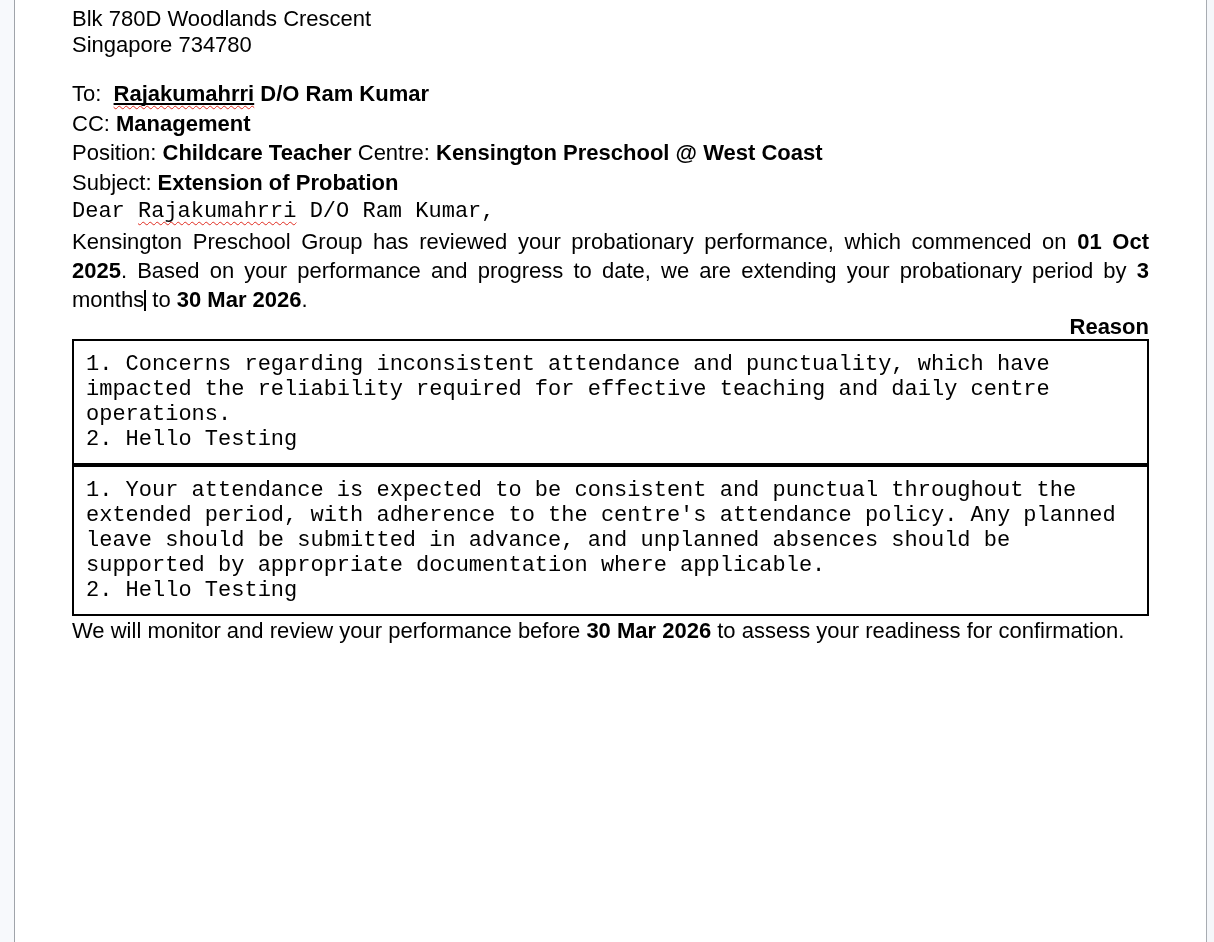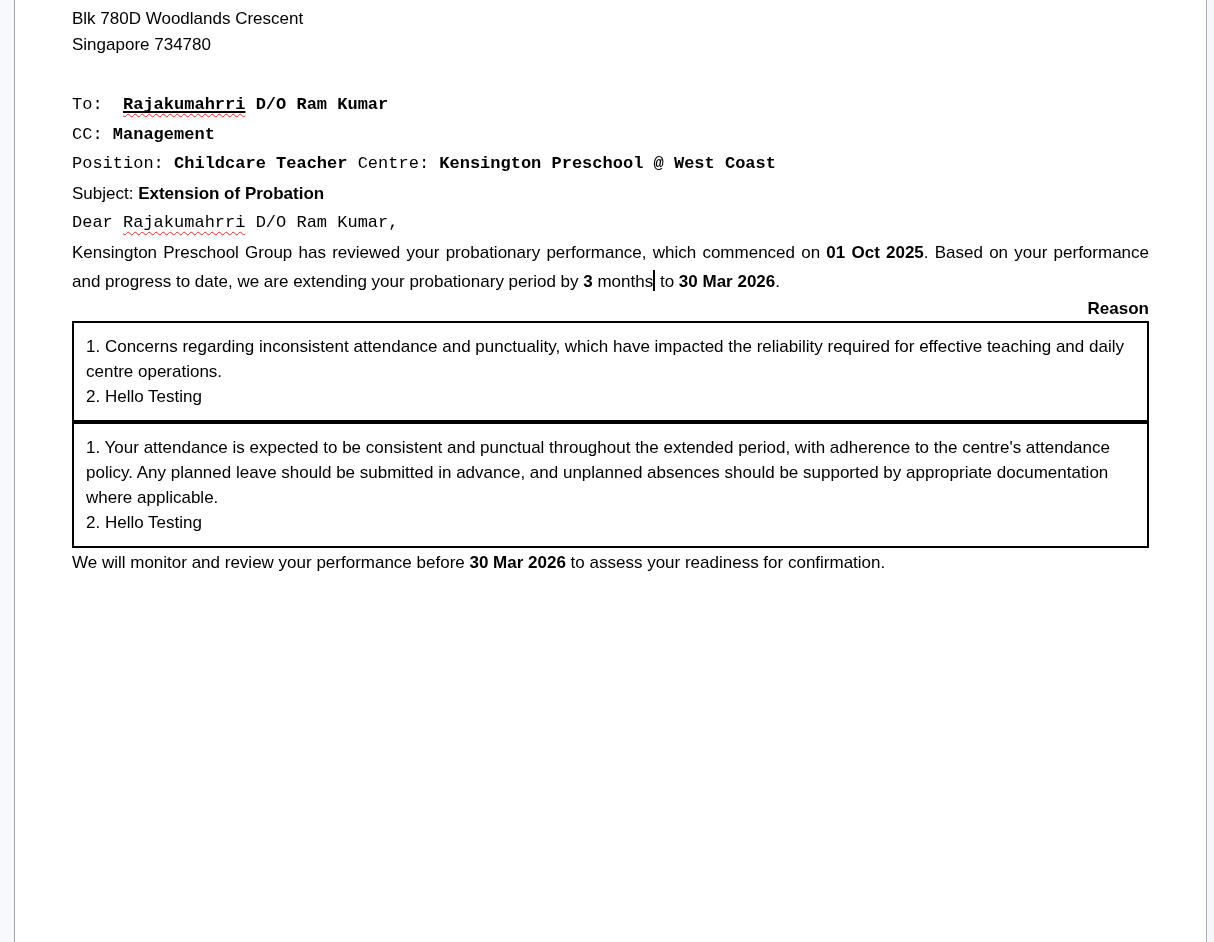--- a/index.html
+++ b/index.html
@@ -16,39 +16,39 @@
     width: 14px; background: #f7f9fc;
     border-right: 1.5px solid #a0a4aa;
   }
   .gutter-right {
     position: absolute; right: 0; top: 0; bottom: 0;
     width: 7px; background: #f5f7fa;
     border-left: 1.5px solid #a8acb2;
   }
   .doc {
     position: absolute; left: 72px; top: 6px; width: 1077px;
-    font-size: 17px;
+    font-size: 22px;
     cursor: text;
   }
   .doc p { margin: 0; }
   .b { font-weight: 700; }
   .u {
     text-decoration: underline;
     text-decoration-thickness: 1.5px;
     text-underline-offset: 2px;
   }
   .misspell {
     text-decoration: underline wavy #e02b20;
     text-decoration-thickness: 1px;
     text-underline-offset: 4px;
     text-decoration-skip-ink: none;
   }
   .pre { white-space: pre-wrap; }
   .address p { line-height: 26px; }
-  .recipient { margin-top: 32px; font-family: Liberation Mono, monospace; }
+  .recipient { margin-top: 21px; }
   .recipient p { line-height: 29.5px; }
   .subject-line { margin-top: 29px; line-height: 29.5px; }
   .salutation-line { margin-top: 29px; line-height: 29.5px; font-family: Liberation Mono, monospace; }
   .body-par {
     margin-top: 29px; line-height: 29px;
     text-align: justify;
   }
   .caret {
     display: inline-block;
     width: 2px; height: 21px;
@@ -57,20 +57,21 @@
   }
   .section-heading {
     margin-top: 31px; line-height: 25px;
     font-weight: 700;
     text-align: right;
   }
   .rule-box {
     border: 2px solid #000000;
     padding: 11px 12px;
     line-height: 25px;
+    font-family: Liberation Mono, monospace;
   }
   .rule-box p + p { }
   .closing { margin-top: 32px; line-height: 29px; }
 </style>
 </head>
 <body>
 
 <div class="gutter-left"></div>
 <div class="gutter-right"></div>
 

